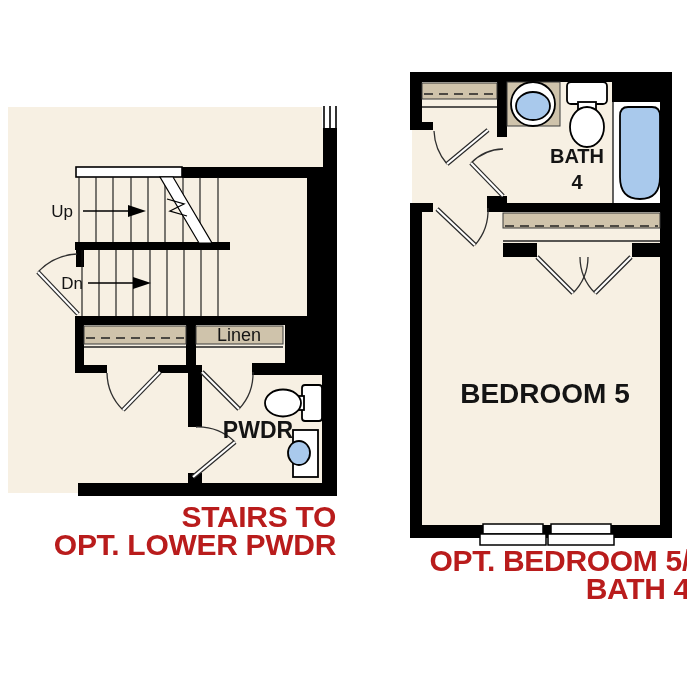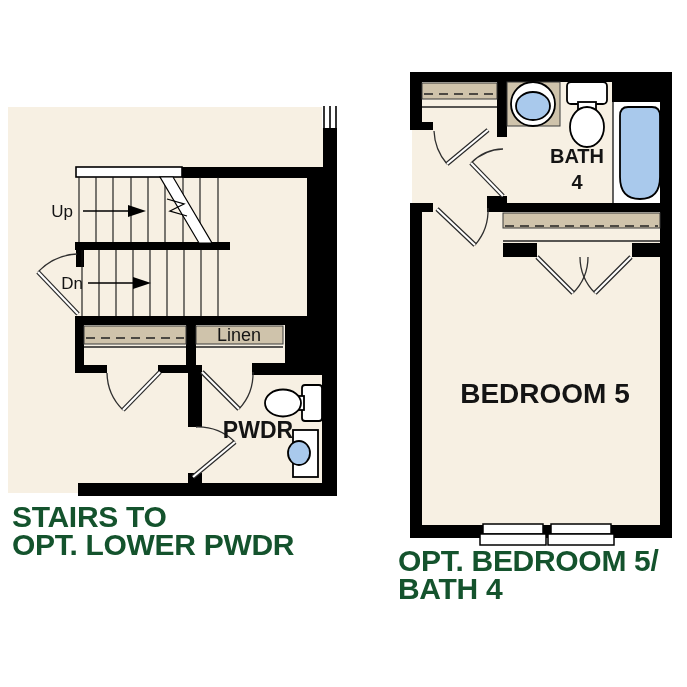--- a/index.html
+++ b/index.html
@@ -24,22 +24,22 @@
   .zig{stroke:#000;stroke-width:1.3;fill:none;}
   .wbreak{stroke:#000;stroke-width:1.6;}
 
   text{fill:#141414;}
   .t-small{font:400 17px "Liberation Sans",sans-serif;}
   .t-linen{font:400 18px "Liberation Sans",sans-serif;}
   .t-pwdr{font:700 23px "Liberation Sans",sans-serif;}
   .t-bath{font:700 20px "Liberation Sans",sans-serif;}
   .t-bed{font:700 28px "Liberation Sans",sans-serif;}
 
-  .caption{position:absolute;text-align:left;font-weight:700;font-size:30px;
-           line-height:28px;letter-spacing:-0.3px;color:#14532d;white-space:nowrap;}
+  .caption{position:absolute;text-align:right;font-weight:700;font-size:30px;
+           line-height:28px;letter-spacing:-0.3px;color:#b91c1c;white-space:nowrap;}
 </style>
 </head>
 <body>
 
 <div id="stage">
 <svg width="687" height="687" viewBox="0 0 687 687">
 
   <g>
 
     <g class="floor">

